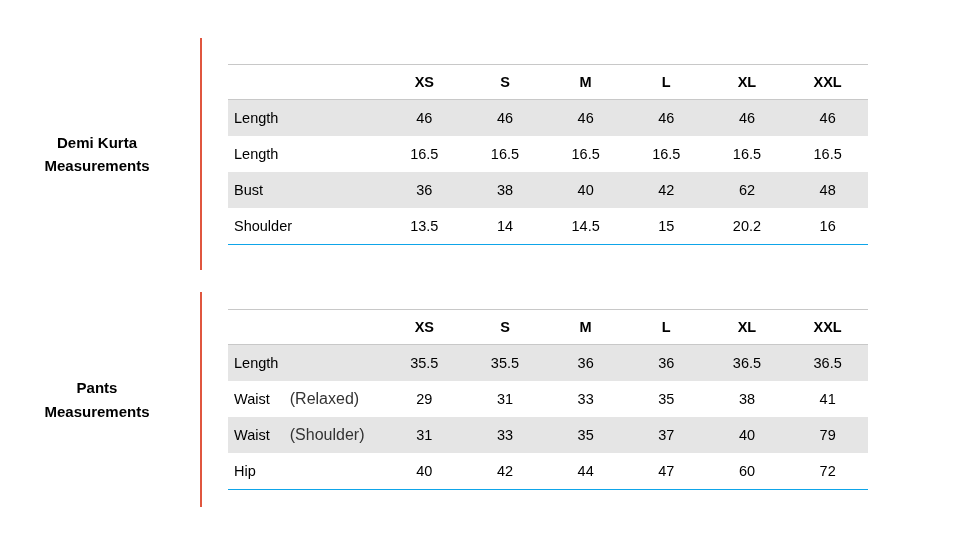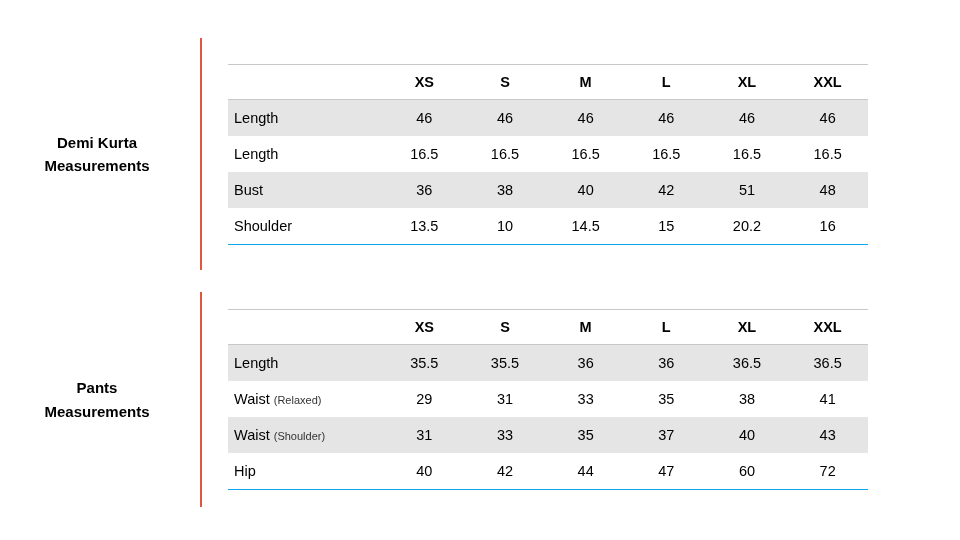--- a/index.html
+++ b/index.html
@@ -97,22 +97,23 @@
 
   table.size-table tbody tr.shaded td {
     background: #e5e5e5;
   }
 
   table.size-table tbody tr:last-child td {
     border-bottom: 1px solid #0ea5e9;
   }
 
   .qualifier {
-    font-size: 11px;
+    font-size: 16px;
     color: #333;
+    margin-left: 16px;
   }
 </style>
 </head>
 <body>
 
 <div class="page">
 
   <div class="section" id="section-kurta">
     <div class="section-label">
       <div>
@@ -152,27 +153,27 @@
             <td>16.5</td>
             <td>16.5</td>
             <td>16.5</td>
           </tr>
           <tr class="shaded">
             <td class="rowhead">Bust</td>
             <td>36</td>
             <td>38</td>
             <td>40</td>
             <td>42</td>
-            <td>51</td>
+            <td>62</td>
             <td>48</td>
           </tr>
           <tr>
             <td class="rowhead">Shoulder</td>
             <td>13.5</td>
-            <td>10</td>
+            <td>14</td>
             <td>14.5</td>
             <td>15</td>
             <td>20.2</td>
             <td>16</td>
           </tr>
         </tbody>
       </table>
     </div>
   </div>
 
@@ -222,21 +223,21 @@
           </tr>
           <tr class="shaded">
             <td class="rowhead">
               <span>Waist</span> <span class="qualifier">(Shoulder)</span>
             </td>
             <td>31</td>
             <td>33</td>
             <td>35</td>
             <td>37</td>
             <td>40</td>
-            <td>43</td>
+            <td>79</td>
           </tr>
           <tr>
             <td class="rowhead">
               <span>Hip</span>
             </td>
             <td>40</td>
             <td>42</td>
             <td>44</td>
             <td>47</td>
             <td>60</td>

